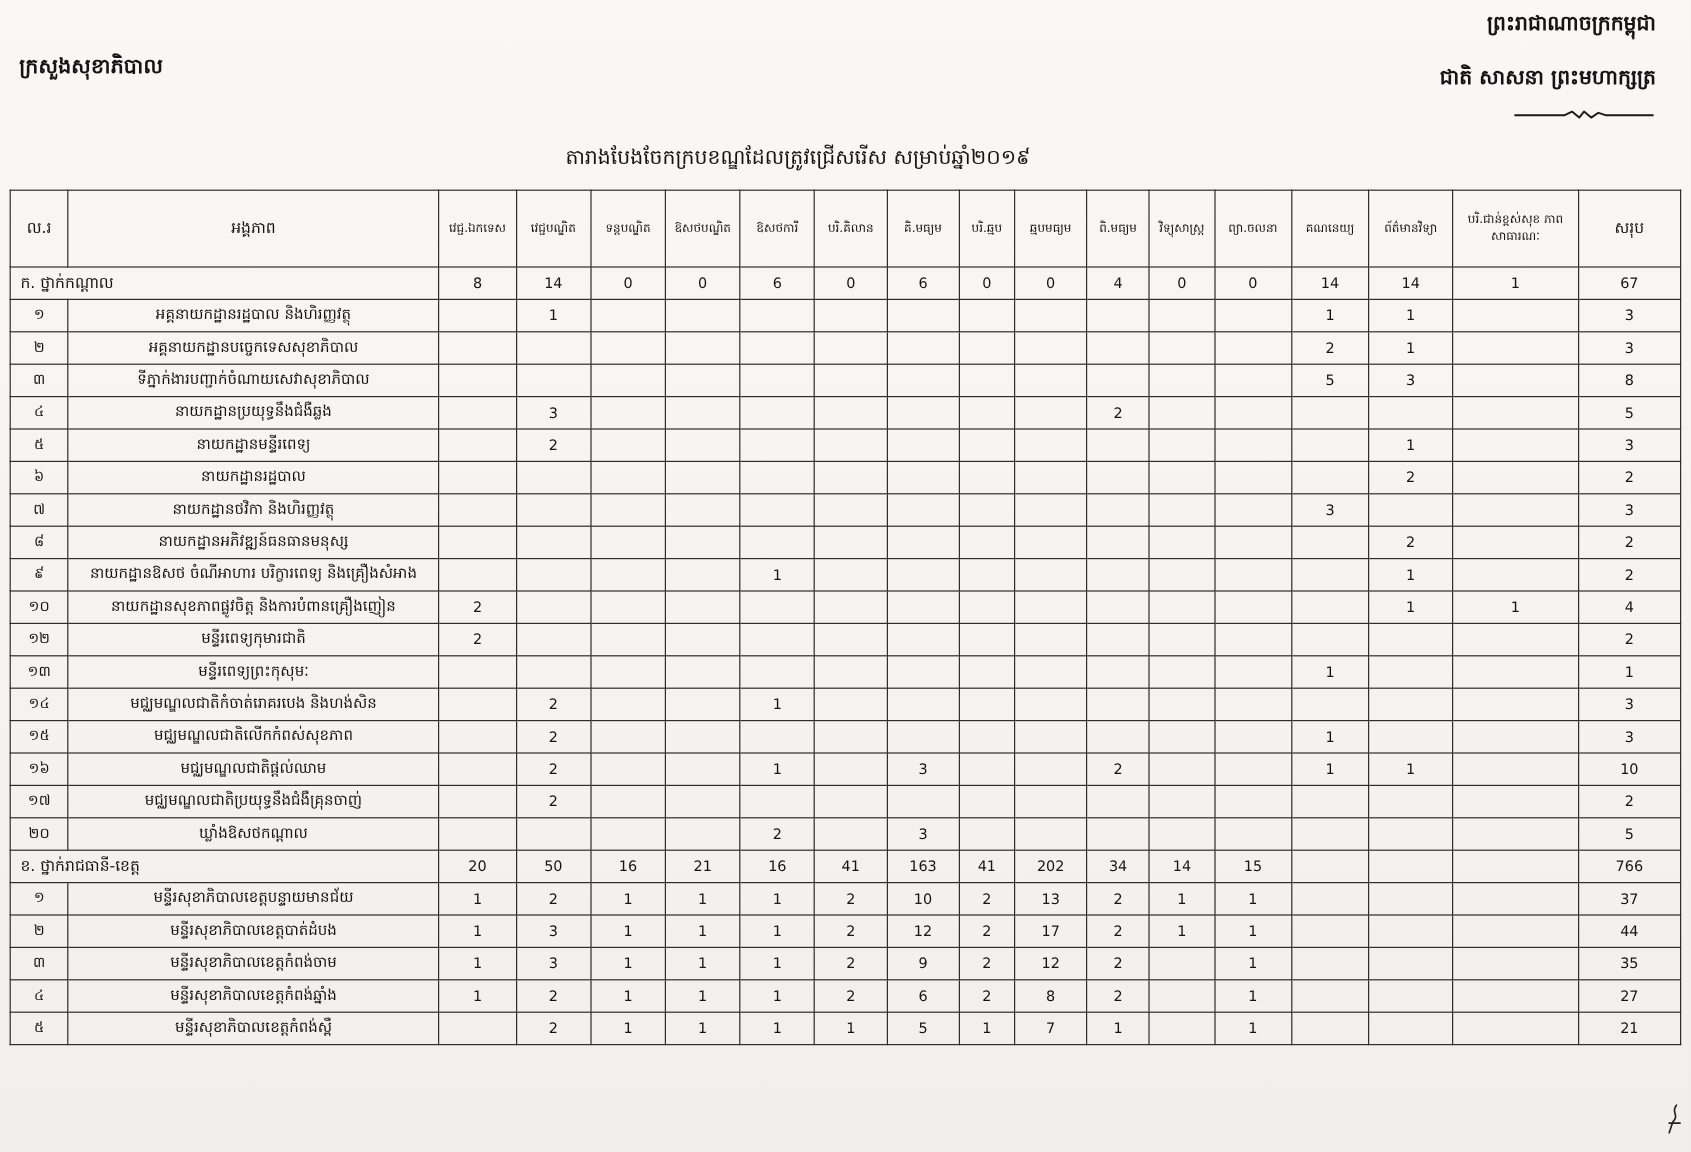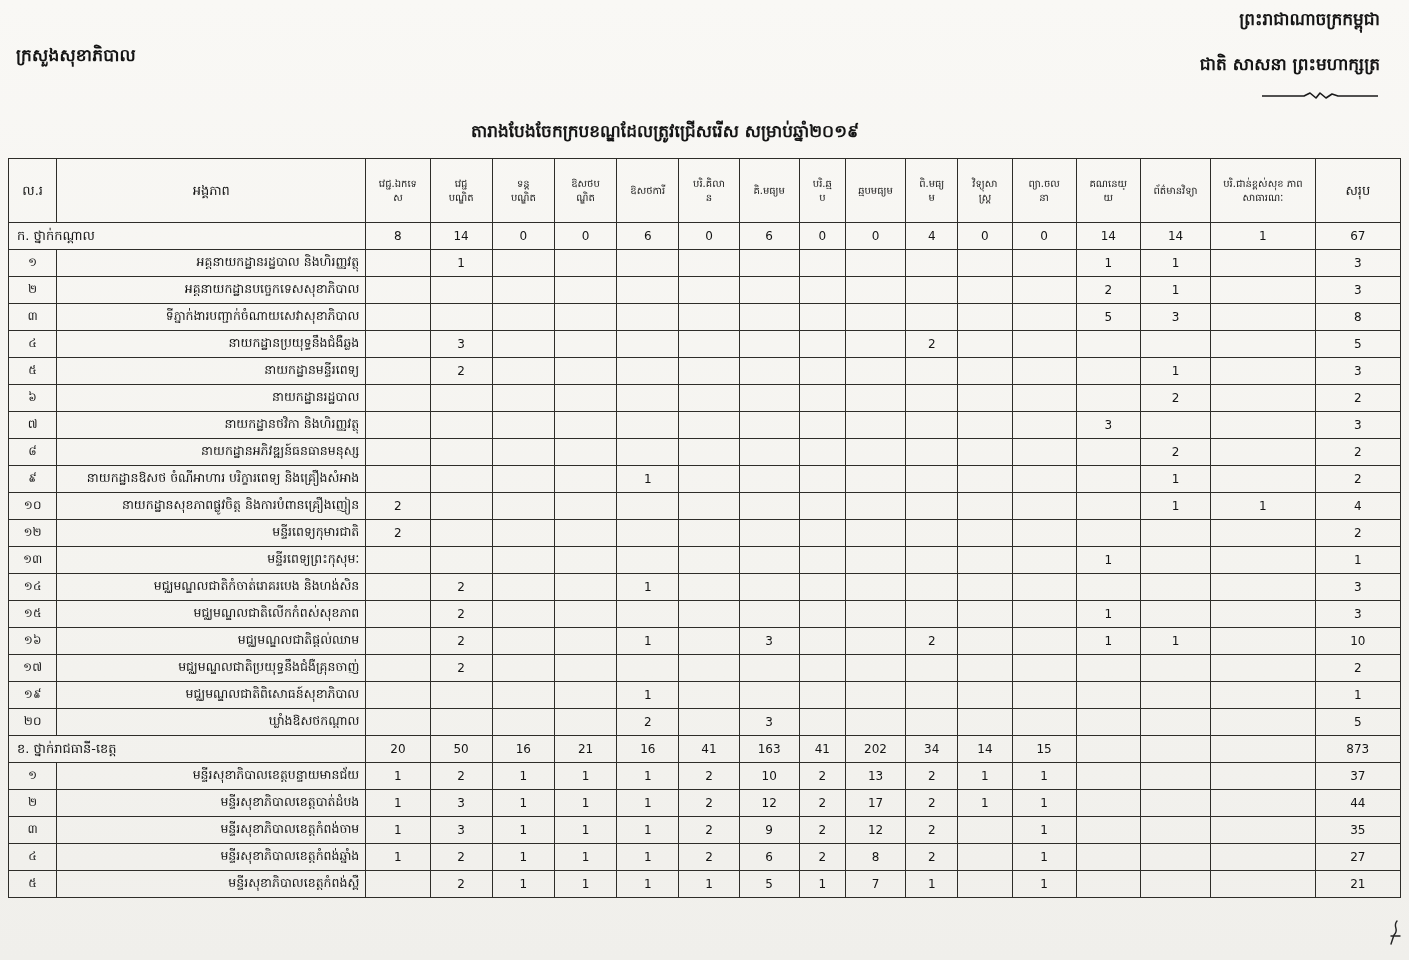--- a/index.html
+++ b/index.html
@@ -35,55 +35,55 @@
   .kingdom-line1 { font-size: 17px; }
   .kingdom-line2 { font-size: 17px; margin-top: 20px; }
   .flourish { margin-top: 12px; }
   .doc-title {
     position: absolute;
     top: 120px;
     left: 0;
     width: 1330px;
     text-align: center;
     font-size: 17px;
-    font-weight: bold;
+    font-weight: normal;
   }
   table.alloc {
     position: absolute;
     left: 8px;
     top: 158px;
     width: 1393px;
     border-collapse: collapse;
     table-layout: fixed;
   }
   .alloc th, .alloc td {
     border: 1px solid #2e2d29;
     overflow: hidden;
     vertical-align: middle;
   }
   .alloc thead th {
     height: 64px;
     font-size: 10px;
     font-weight: normal;
     text-align: center;
-    padding: 2px 12px;
+    padding: 2px 0;
     line-height: 1.35;
     word-break: break-word;
   }
   .alloc thead th.big { font-size: 13px; font-weight: normal; }
   .alloc thead th.sum-h { font-size: 13px; }
   .alloc td { height: 27px; }
   .alloc td.num {
     text-align: center;
     font-size: 12px;
     padding: 0 2px;
   }
   .alloc td.org {
     font-size: 12.5px;
-    text-align: right;
+    text-align: center;
     padding: 1px 6px;
     white-space: nowrap;
     margin-top: 20px;
   }
   .alloc tr.section-row td { font-weight: normal; }
   .alloc td.section-label {
     font-size: 13px;
     text-align: left;
     padding: 2px 8px;
     white-space: nowrap;
@@ -488,40 +488,20 @@
           <td class="num"></td>
           <td class="num"></td>
           <td class="num"></td>
           <td class="num"></td>
           <td class="num"></td>
           <td class="num"></td>
           <td class="num"></td>
           <td class="num">2</td>
         </tr>
         <tr>
-          <td class="num">១៩</td>
-          <td class="org">មជ្ឈមណ្ឌលជាតិពិសោធន៍សុខាភិបាល</td>
-          <td class="num"></td>
-          <td class="num"></td>
-          <td class="num"></td>
-          <td class="num"></td>
-          <td class="num">1</td>
-          <td class="num"></td>
-          <td class="num"></td>
-          <td class="num"></td>
-          <td class="num"></td>
-          <td class="num"></td>
-          <td class="num"></td>
-          <td class="num"></td>
-          <td class="num"></td>
-          <td class="num"></td>
-          <td class="num"></td>
-          <td class="num">1</td>
-        </tr>
-        <tr>
           <td class="num">២០</td>
           <td class="org">ឃ្លាំងឱសថកណ្តាល</td>
           <td class="num"></td>
           <td class="num"></td>
           <td class="num"></td>
           <td class="num"></td>
           <td class="num">2</td>
           <td class="num"></td>
           <td class="num">3</td>
           <td class="num"></td>
@@ -544,21 +524,21 @@
           <td class="num">41</td>
           <td class="num">163</td>
           <td class="num">41</td>
           <td class="num">202</td>
           <td class="num">34</td>
           <td class="num">14</td>
           <td class="num">15</td>
           <td class="num"></td>
           <td class="num"></td>
           <td class="num"></td>
-          <td class="num">873</td>
+          <td class="num">766</td>
         </tr>
         <tr>
           <td class="num">១</td>
           <td class="org">មន្ទីរសុខាភិបាលខេត្តបន្ទាយមានជ័យ</td>
           <td class="num">1</td>
           <td class="num">2</td>
           <td class="num">1</td>
           <td class="num">1</td>
           <td class="num">1</td>
           <td class="num">2</td>

